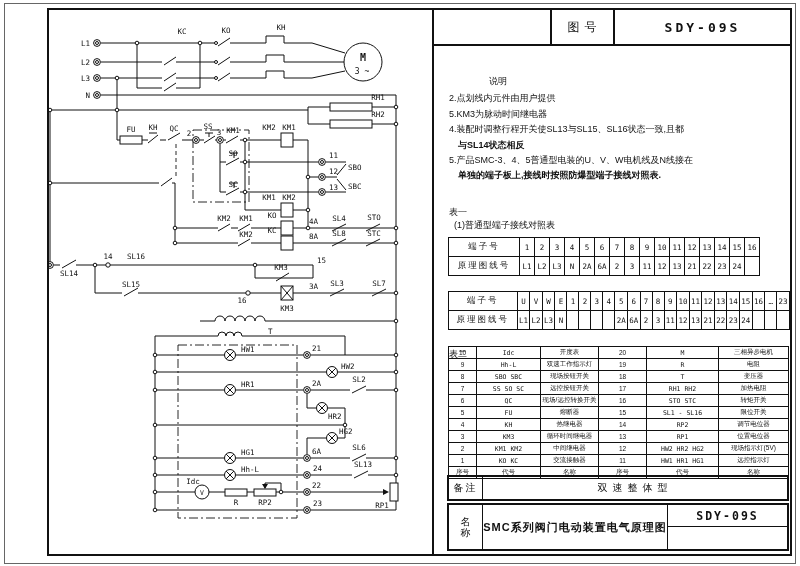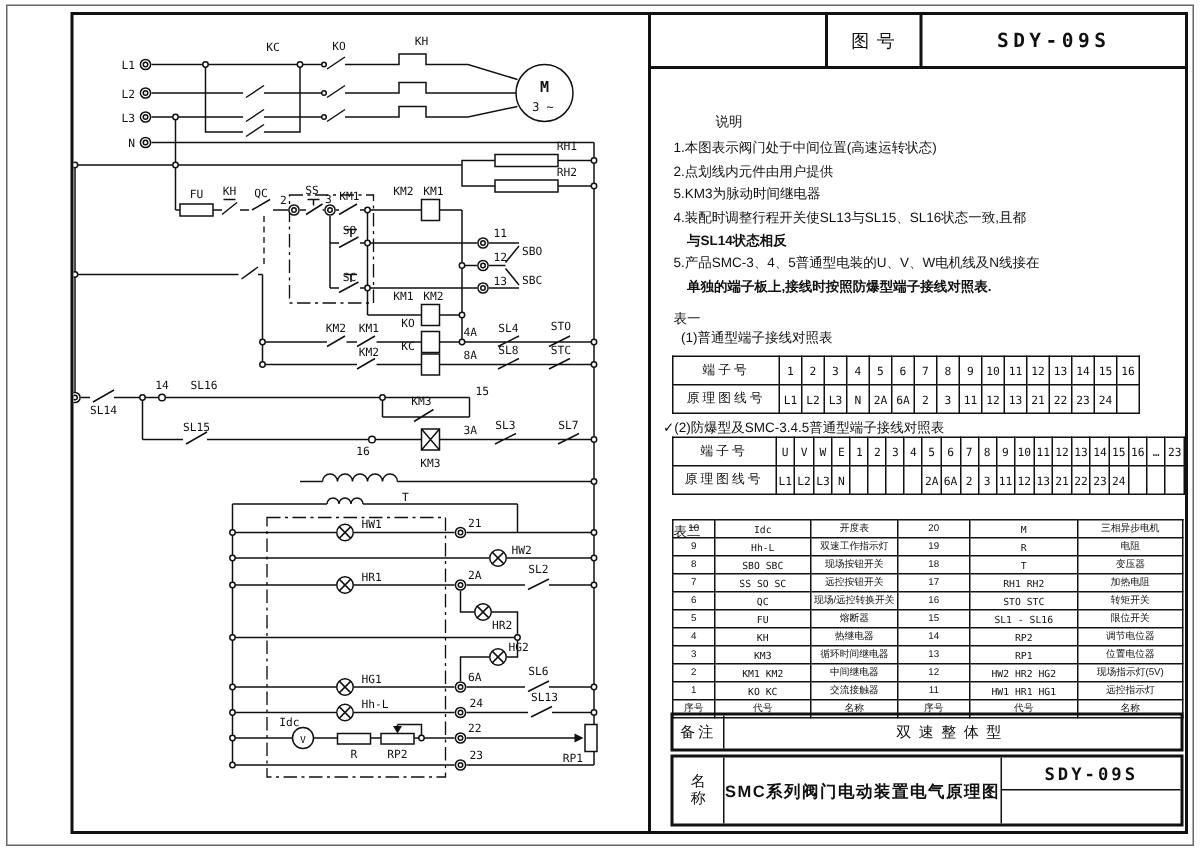--- a/index.html
+++ b/index.html
@@ -11,21 +11,21 @@
   svg text{font-family:"DejaVu Sans Mono","Liberation Mono",monospace;font-size:7.5px;fill:#111;}
   svg .f10{font-size:10px;font-weight:bold;}
   svg .f8{font-size:8px;}
   svg .f7{font-size:6.5px;}
   .panel{position:absolute;left:383px;top:0;width:358px;height:544px;border-left:2px solid #111;box-sizing:border-box;background:#fff;}
   .hd{position:absolute;left:0;top:0;width:100%;height:36px;border-bottom:2px solid #111;display:flex;box-sizing:border-box;}
   .hd-cell{border-right:2px solid #111;display:flex;align-items:center;justify-content:center;box-sizing:border-box;}
   .hd-lab{font-size:12px;letter-spacing:5px;padding-left:4px;}
   .hd-val{font-family:"DejaVu Sans Mono",monospace;font-weight:bold;font-size:13px;letter-spacing:3px;}
   .notes{position:absolute;left:15px;top:64px;width:335px;font-size:9px;line-height:15.4px;}
-  .notes .heading{margin-left:28px;margin-bottom:2px;}
+  .notes .heading{margin-left:40px;margin-bottom:2px;}
   .notes .ind{padding-left:9px;font-weight:bold;}
   .tbl-tag{position:absolute;left:15px;font-size:9px;}
   .tbl-cap{position:absolute;font-size:9px;}
   table{border-collapse:collapse;table-layout:fixed;}
   td{border:1px solid #111;text-align:center;vertical-align:middle;overflow:hidden;white-space:nowrap;padding:0;}
   .tmap{position:absolute;left:14px;}
   .tmap td{height:18px;font-size:7.5px;font-family:"DejaVu Sans Mono",monospace;}
   .tmap td.lab{font-family:"Liberation Sans",sans-serif;font-size:8.5px;letter-spacing:2px;}
   .comp{position:absolute;left:14px;top:336px;width:340px;}
   .comp td{height:11px;font-size:6.5px;}
@@ -261,21 +261,20 @@
     <div class="panel">
 
       <div class="hd">
         <div class="hd-cell" style="width:118px"></div>
         <div class="hd-cell hd-lab" style="width:63px">图号</div>
         <div class="hd-cell hd-val" style="flex:1;border-right:none">SDY-09S</div>
       </div>
 
       <div class="notes">
         <div class="heading">说明</div>
-        <div>1.本图表示阀门处于中间位置(高速运转状态)</div>
         <div>2.点划线内元件由用户提供</div>
         <div>5.KM3为脉动时间继电器</div>
         <div>4.装配时调整行程开关使SL13与SL15、SL16状态一致,且都</div>
         <div class="ind">与SL14状态相反</div>
         <div>5.产品SMC-3、4、5普通型电装的U、V、W电机线及N线接在</div>
         <div class="ind">单独的端子板上,接线时按照防爆型端子接线对照表.</div>
       </div>
 
       <div class="tbl-tag" style="top:196px">表一</div>
       <div class="tbl-cap" style="left:20px;top:209px">(1)普通型端子接线对照表</div>
@@ -316,21 +315,20 @@
           <td>13</td>
           <td>21</td>
           <td>22</td>
           <td>23</td>
           <td>24</td>
           <td></td>
         </tr>
       </tbody>
         </table>
 
-      <div class="tbl-cap" style="left:8px;top:269px"><span>✓</span><span>(2)防爆型及SMC-3.4.5普通型端子接线对照表</span></div>
 
       <table class="tmap" style="top:281px">
         <tbody>
             <tr>
           <td class="lab" style="width:70px">端子号</td>
           <td style="width:12px">U</td>
           <td style="width:12px">V</td>
           <td style="width:12px">W</td>
           <td style="width:12px">E</td>
           <td style="width:12px">1</td>

